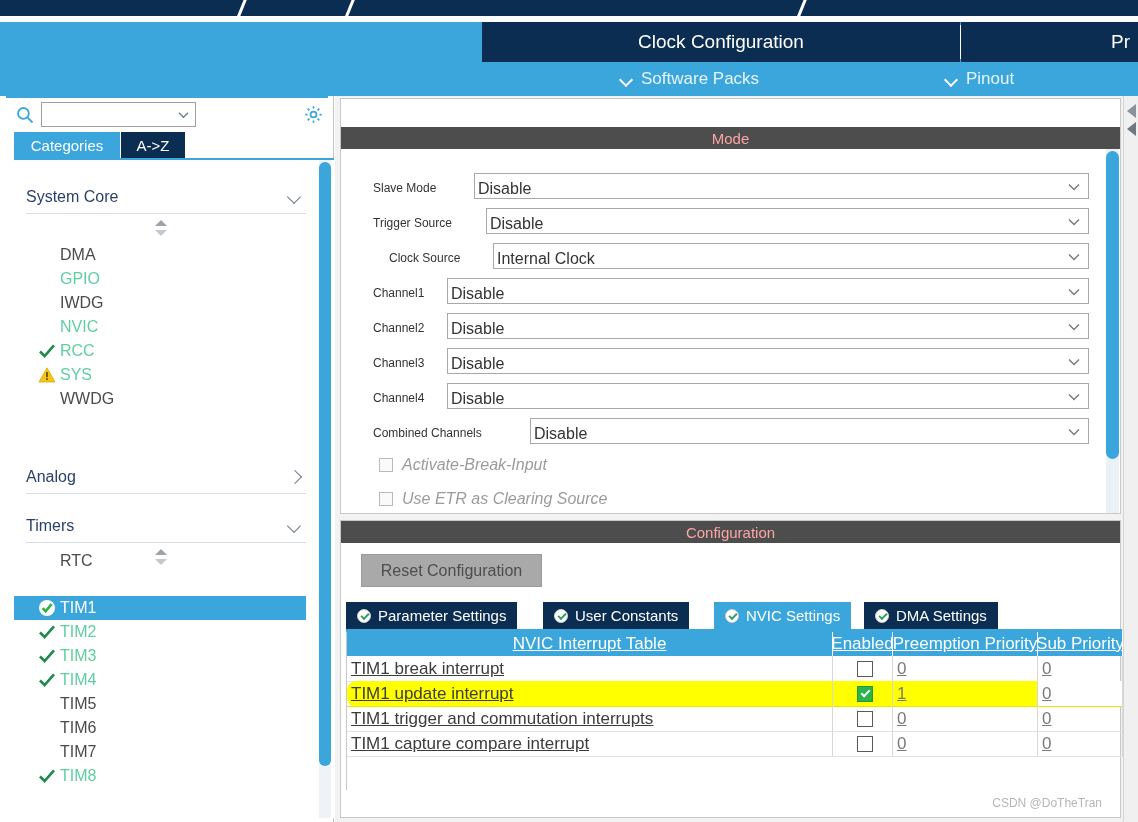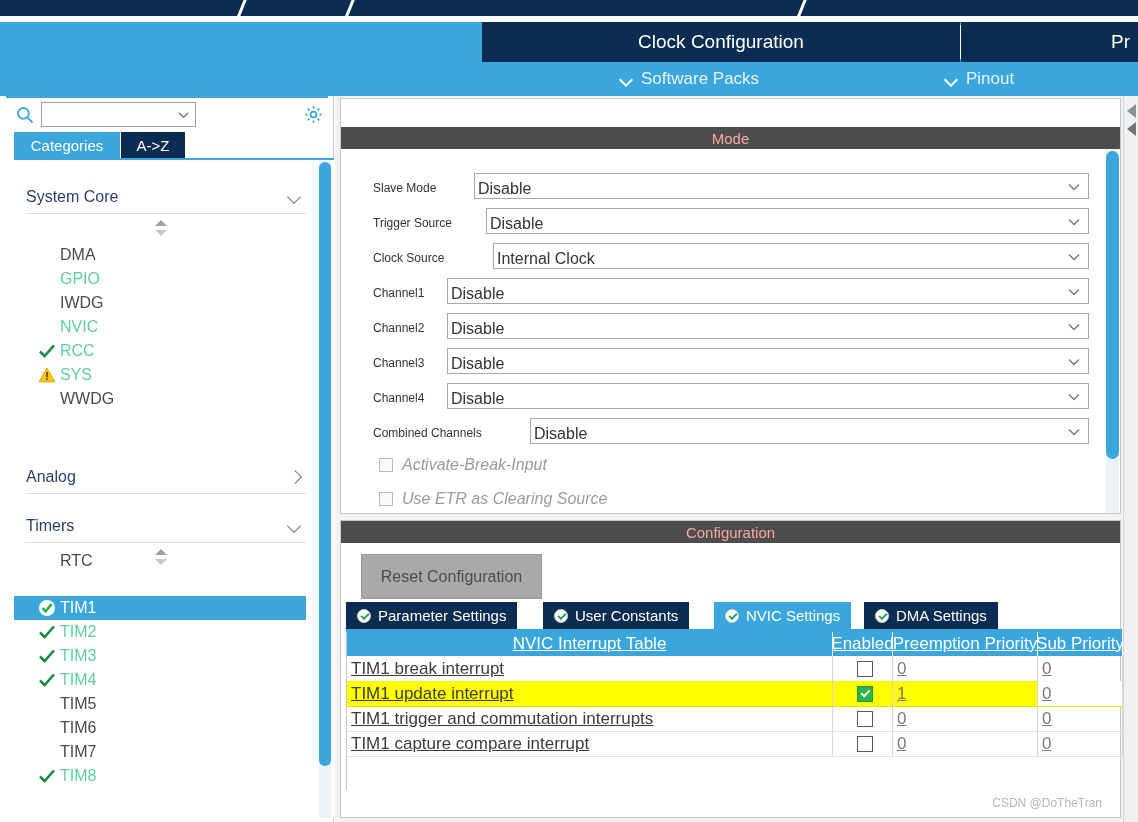--- a/index.html
+++ b/index.html
@@ -201,21 +201,21 @@
     width: 14px; height: 14px; border: 1.5px solid #b9b9b9; background: #fafafa;
   }
   .chklabel-dim { font-size: 16px; color: #9b9b9b; font-style: italic; }
 
   
   .confcard {
     position: absolute; left: 5px; top: 424px; width: 781px; height: 298px;
     background: #ffffff; border: 1px solid #c8c8c8;
   }
   .resetbtn {
-    position: absolute; left: 20px; top: 33px; width: 181px; height: 45px;
+    position: absolute; left: 20px; top: 33px; width: 181px; height: 33px;
     background: #a9a9a9; color: #4d4d4d; border: 1px solid #9a9a9a;
     display: flex; align-items: center; justify-content: center;
     font-size: 16px;
   }
   .conftabs { position: absolute; left: 5px; top: 81px; height: 27px; }
   .conftab {
     position: absolute; top: 0; height: 27px;
     display: flex; align-items: center; gap: 7px; padding: 0 11px;
     font-size: 15px; color: #ffffff; white-space: nowrap;
   }
@@ -252,21 +252,21 @@
     overflow: hidden; white-space: nowrap; text-decoration: underline;
   }
   .nrow.head .ncell {
     justify-content: center; padding-left: 0;
     border-right: 1px solid #ffffff; border-bottom: none; color: #ffffff;
   }
   .ncell.c0 { width: 486px; }
   .ncell.c1 { width: 60px; justify-content: center; }
   .ncell.c2 { width: 145px; color: #7a7a7a; }
   .ncell.c3 { width: 85px; color: #7a7a7a; }
-  .nrow.hl { background: #ffff00; }
+  .nrow.hl { background: #ffff00; border-radius: 9px; }
   .nrow.hl .ncell { border-bottom-color: #e6e600; }
   .nrow.hl .ncell.c2 { background: #ffff00; }
   .cbx {
     width: 16px; height: 16px; border: 1.6px solid #5a5a5a; background: #ffffff;
   }
   .cbx.on {
     background: #2cb34a; border-color: #229a3c; position: relative;
   }
   .cbx.on::after {
     content:""; position:absolute; left: 3px; top: 3px;
@@ -476,21 +476,21 @@
       <div class="formrow" style="left:32px;top:111px">
         <span class="formlabel">Trigger Source</span>
       </div>
       <div class="combo" style="left:145px;top:109px;width:603px">
         <span>Disable</span>
         <svg class="cb-chev" viewBox="0 0 12 8">
             <polyline points="1,1.5 6,6.5 11,1.5" fill="none" stroke="#6d7a86" stroke-width="1.4"></polyline>
           </svg>
       </div>
 
-      <div class="formrow" style="left:32px;top:146px">
+      <div class="formrow" style="left:48px;top:146px">
         <span class="formlabel">Clock Source</span>
       </div>
       <div class="combo" style="left:152px;top:144px;width:596px">
         <span>Internal Clock</span>
         <svg class="cb-chev" viewBox="0 0 12 8">
             <polyline points="1,1.5 6,6.5 11,1.5" fill="none" stroke="#6d7a86" stroke-width="1.4"></polyline>
           </svg>
       </div>
 
       <div class="formrow" style="left:32px;top:181px">

